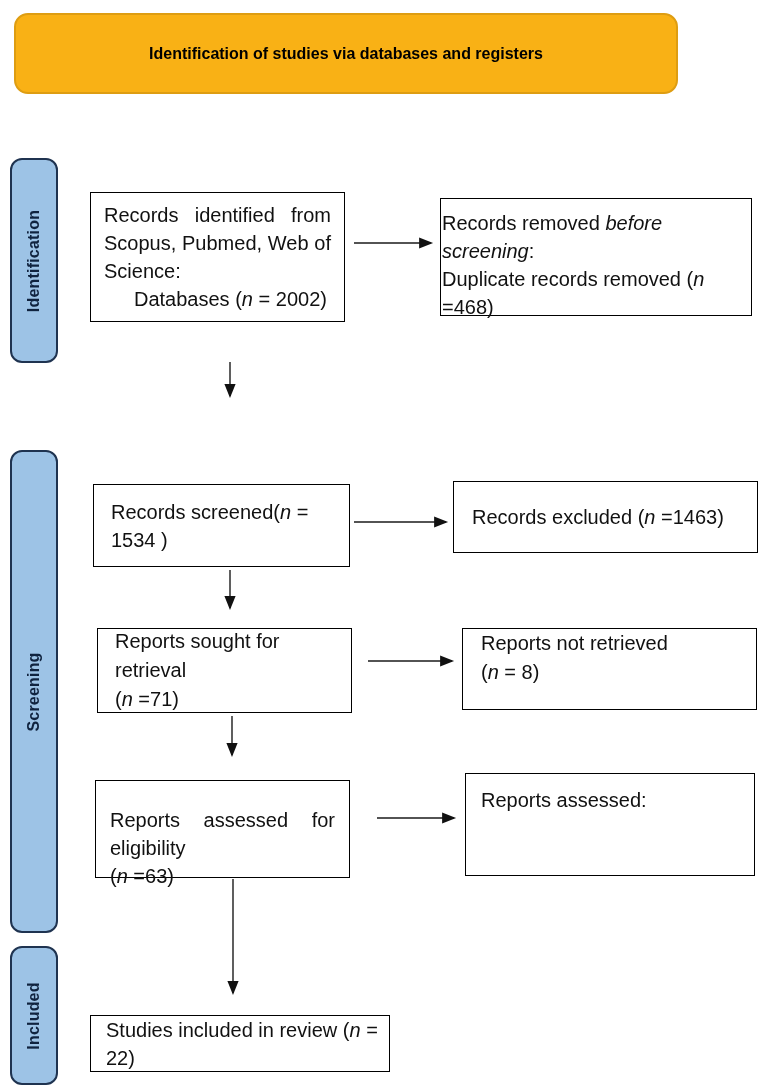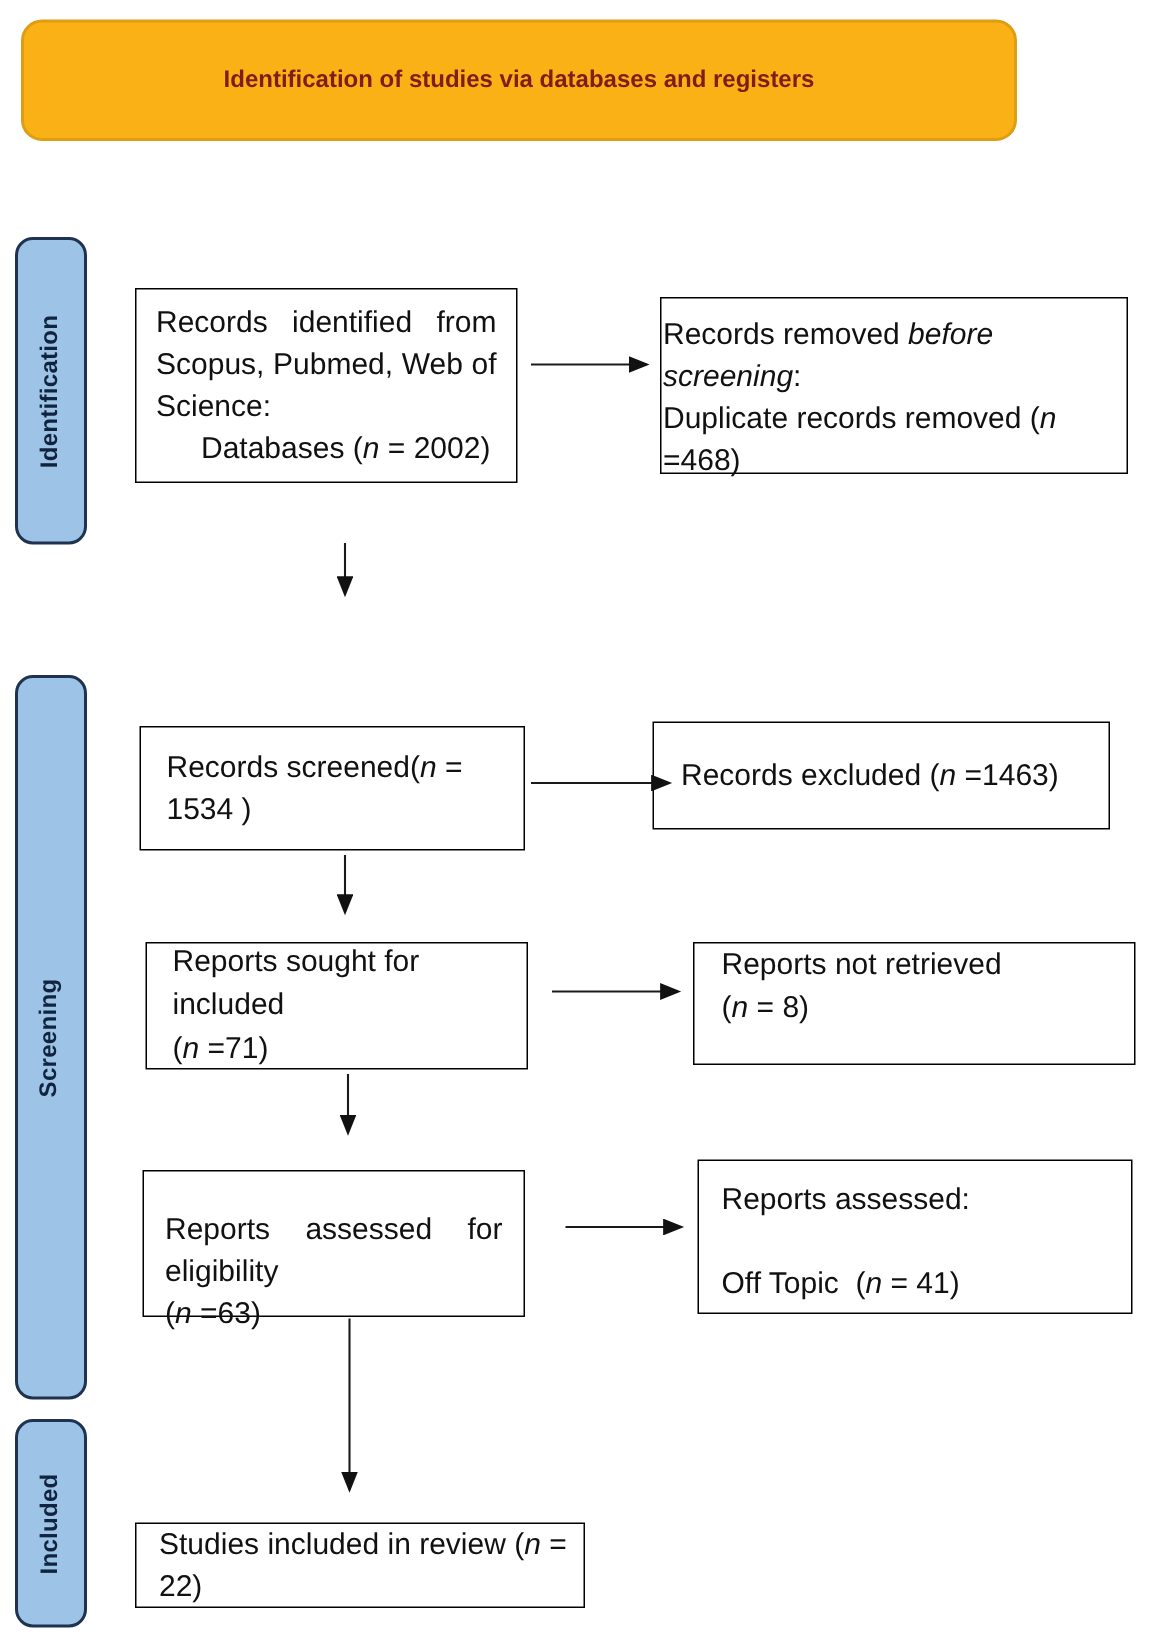--- a/index.html
+++ b/index.html
@@ -8,21 +8,21 @@
     font-family:"Liberation Sans", sans-serif; color:#111; overflow:hidden;
   }
 
   
   .banner {
     position:absolute; left:14px; top:13px; width:664px; height:81px;
     background:var(--banner-fill); border:2px solid var(--banner-border);
     border-radius:14px; box-sizing:border-box;
     display:flex; align-items:center; justify-content:center;
   }
-  .banner span { font-weight:bold; font-size:16px; color:#7f1d1d; }
+  .banner span { font-weight:bold; font-size:16px; color:#000000; }
 
   
   .side {
     position:absolute; left:10px; width:48px; box-sizing:border-box;
     background:var(--sidebar-fill); border:2px solid var(--sidebar-border);
     border-radius:12px; display:flex; align-items:center; justify-content:center;
   }
   .side span {
     transform:rotate(-90deg); white-space:nowrap;
     font-weight:bold; font-size:16px; letter-spacing:0.2px; color:#10233f;
@@ -37,21 +37,21 @@
     box-sizing:border-box; font-size:20px; line-height:28px;
   }
   .box p { margin:0; white-space:pre-wrap; }
   .just { text-align:justify; }
   i { font-style:italic; }
 
   #b1 { left:90px;  top:192px;  width:255px; height:130px; padding:8px 13px; }
   #b1 .indent { text-indent:30px; }
   #b2 { left:440px; top:198px;  width:312px; height:118px; padding:10px 1px; }
   #b3 { left:93px;  top:484px;  width:257px; height:83px;  display:flex; align-items:center; padding-left:17px; }
-  #b4 { left:435px; top:481px;  width:305px; height:72px;  display:flex; align-items:center; padding-left:18px; }
+  #b4 { left:453px; top:481px;  width:305px; height:72px;  display:flex; align-items:center; padding-left:18px; }
   #b5 { left:97px;  top:628px;  width:255px; height:85px;  display:flex; flex-direction:column; justify-content:center; padding-left:17px; line-height:29px; }
   #b6 { left:462px; top:628px;  width:295px; height:82px;  display:flex; flex-direction:column; justify-content:flex-start; padding-left:18px; line-height:29px; }
   #b7 { left:95px;  top:780px;  width:255px; height:98px;  padding:25px 14px; }
   #b8 { left:465px; top:773px;  width:290px; height:103px; padding:12px 15px; }
   #b8 .gap { margin-top:28px; }
   #b9 { left:90px;  top:1003px; width:300px; height:57px;  display:flex; align-items:flex-start; padding-left:15px;margin-top:12px; }
 
   svg.arrows { position:absolute; left:0; top:0; pointer-events:none; }
   svg.arrows line { stroke:#1a1a1a; stroke-width:1.4; }
 </style>
@@ -86,37 +86,36 @@
 
   <div class="box" id="b3">
     <p><span>Records screened(</span><i>n</i><span> = 1534 )</span></p>
   </div>
 
   <div class="box" id="b4">
     <p><span>Records excluded (</span><i>n</i><span> =1463)</span></p>
   </div>
 
   <div class="box" id="b5">
-    <p>Reports sought for included</p>
+    <p>Reports sought for retrieval</p>
     <p><span>(</span><i>n</i><span> =71)</span></p>
   </div>
 
   <div class="box" id="b6">
     <p>Reports not retrieved</p>
     <p><span>(</span><i>n</i><span> = 8)</span></p>
   </div>
 
   <div class="box" id="b7">
     <p class="just">Reports assessed for eligibility</p>
     <p><span>(</span><i>n</i><span> =63)</span></p>
   </div>
 
   <div class="box" id="b8">
     <p>Reports assessed:</p>
-    <p class="gap"><span>Off Topic  (</span><i>n</i><span> = 41)</span></p>
   </div>
 
   <div class="box" id="b9">
     <p><span>Studies included in review (</span><i>n</i><span> = 22)</span></p>
   </div>
 
   <svg class="arrows" width="769" height="1089" viewBox="0 0 769 1089">
     <defs>
       <marker id="ah" markerWidth="10.5" markerHeight="8" refX="8.5" refY="4" orient="auto">
         <path d="M0,0 L10,4 L0,8 Z" fill="#111"></path>

